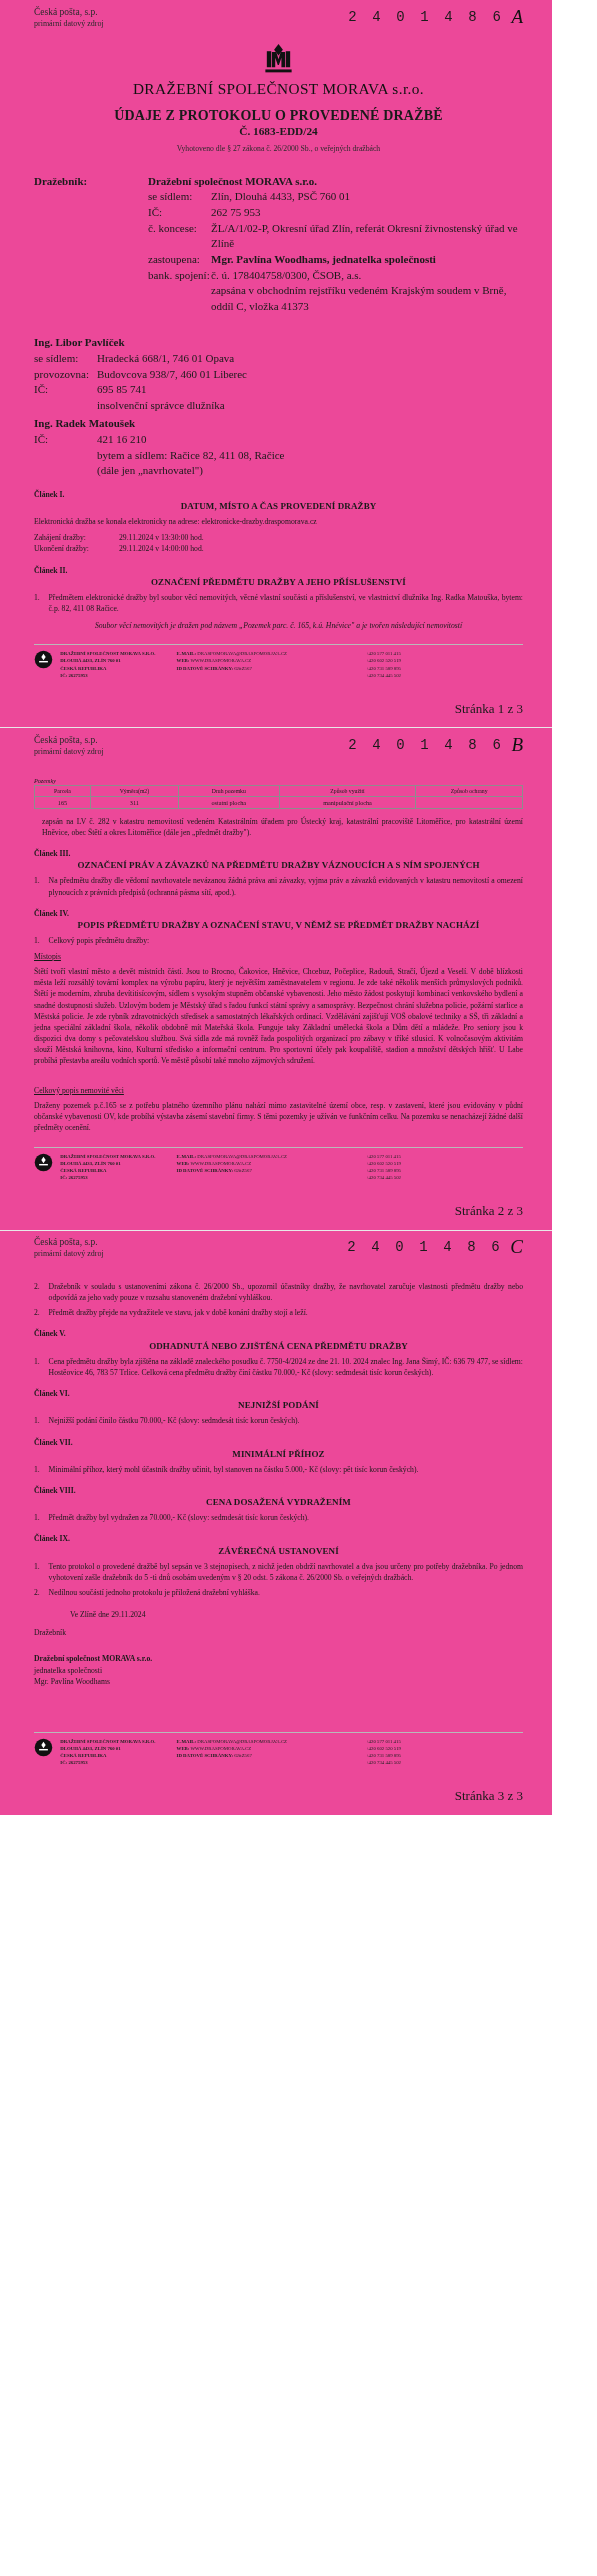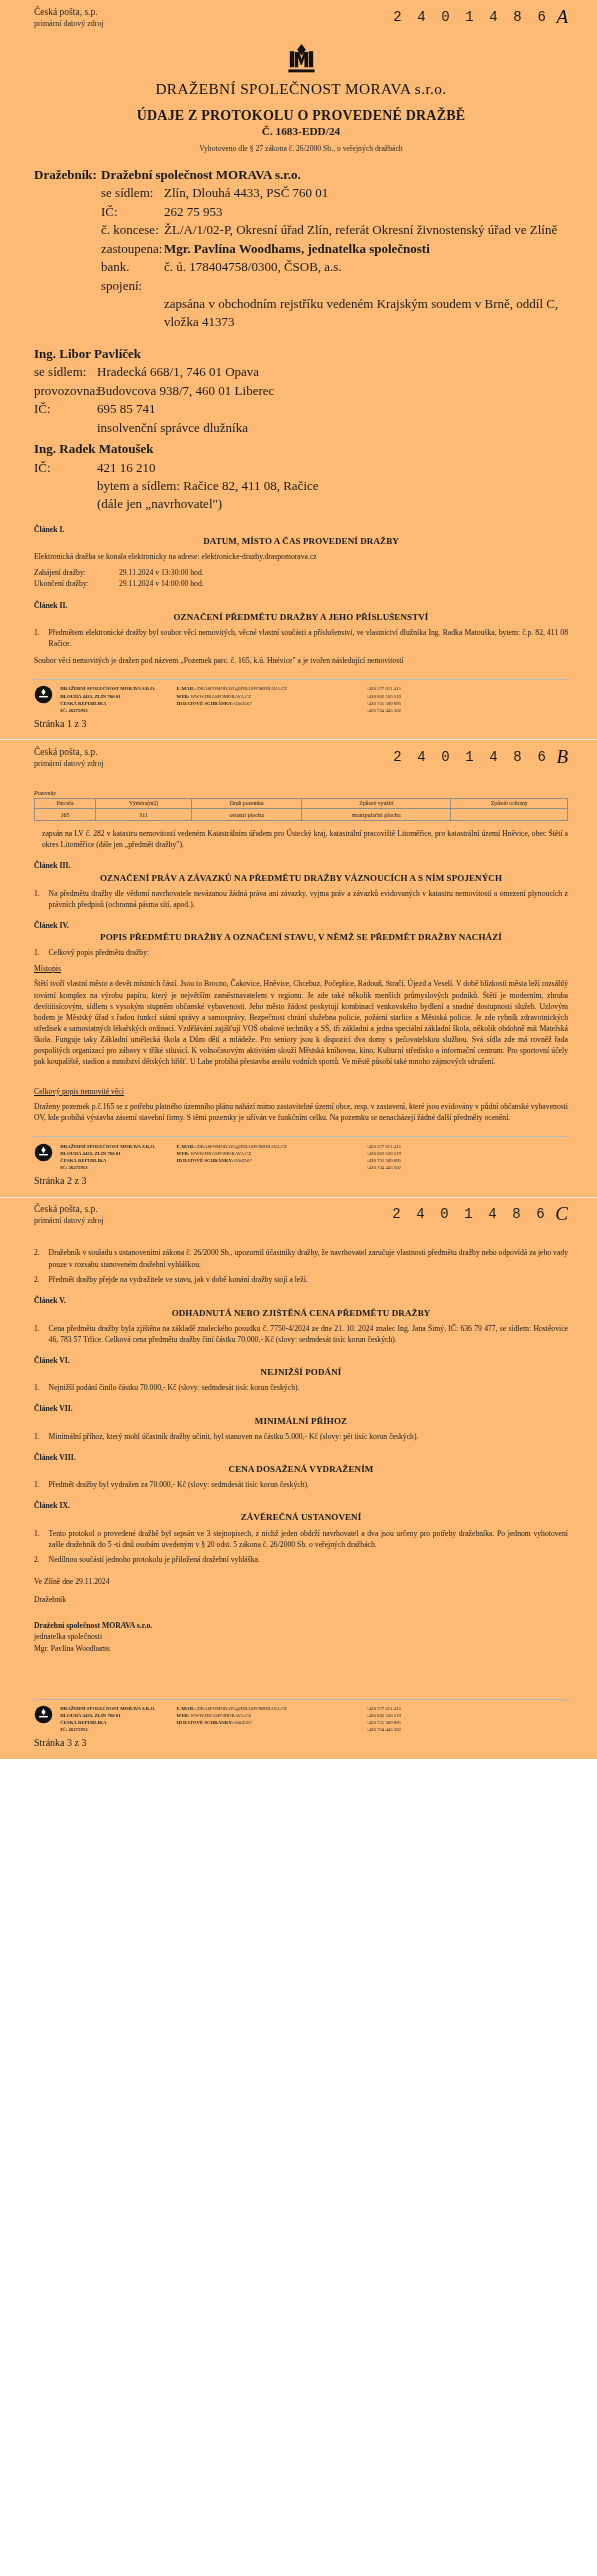--- a/index.html
+++ b/index.html
@@ -5,23 +5,23 @@
   * { box-sizing: border-box; }
   html, body { margin:0; padding:0; }
   body {
     width: 597px;
     background: #ffffff;
     font-family: "Liberation Serif", serif;
     color: #1a1a1a;
   }
   .page {
     position: relative;
-    width: 597px;
+    width: 552px;
     padding: 5.8px 29px 10.2px 34px;
-    background: #fdba74;
+    background: #ec4899;
   }
   .page + .page { border-top: 0.7px solid #e8e8e8; }
 
   
   .stamp-row {
     display: flex;
     justify-content: space-between;
     align-items: flex-start;
     height: 34px;
   }
@@ -74,21 +74,21 @@
     margin-top: 1.5px;
   }
   .doc-note {
     text-align:center;
     font-size: 7.7px;
     margin-top: 6.6px;
     color:#2b2b2b;
   }
 
   
-  .party { display:flex; margin-top: 13px; font-size: 13px; line-height:1.42; }
+  .party { display:flex; margin-top: 21px; font-size: 11px; line-height:1.42;gap:47px; }
   .party-label { width: 67px; font-weight:bold; flex:none; }
   .party-body { flex:1; }
   .party-body .nm { font-weight:bold; }
   .kv { display:flex; }
   .kv .k { width: 63px; flex:none; }
   .kv .v { flex:1; }
 
   
   .art { margin-top: 11px; font-size: 7.7px; }
   .art-no { font-weight:bold; }
@@ -98,21 +98,21 @@
     font-size: 9px;
     margin-top: 2.2px;
     letter-spacing:0.1px;
   }
   .art-body { margin-top: 5.1px; font-size: 7.7px; line-height:1.45; }
   .art-body p { margin: 0 0 4.4px 0; }
   .num-item { display:flex; margin-bottom:4.4px; }
   .num-item .n { width: 14.6px; flex:none; }
   .num-item .t { flex:1; text-align: justify; }
   .plain-p { text-align: justify; }
-  .center-note { text-align:left; margin-top:5.8px; }
+  .center-note { text-align:center; margin-top:5.8px;font-style:italic; }
 
   
   .dates { margin-top:4.4px; font-size:7.7px; line-height:1.5; }
   .dates .row { display:flex; }
   .dates .row .k { width: 85px; flex:none; }
 
   
   table.parcel {
     width: 100%;
     border-collapse: collapse;
@@ -139,25 +139,25 @@
     font-size: 4.8px;
     line-height:1.5;
     color:#222;
   }
   .footer .seal { flex:none; }
   .footer .col { flex: 1; }
   .footer .col.addr { flex: 0 0 109px; font-weight:bold; }
   .footer .col.mid { flex: 0 0 182px; }
   .footer .col.right { flex: 0 0 95px; text-align:left; }
   .footer b { font-weight:bold; }
-  .pagenum { text-align:left; font-size:10px; margin-top:4px; }
+  .pagenum { text-align:right; font-size:13px; margin-top:22px; }
 
   .sig-block { margin-top: 16px; font-size:7.7px; line-height:1.5; }
   .sig-block .b { font-weight:bold; }
-  .date-line { margin-top: 11.7px; font-size:7.7px; }
+  .date-line { margin-top: 11.7px; font-size:7.7px;margin-left:36px; }
   .drazebnik-line { margin-top: 8.8px; font-size:7.7px; }
   .tight { margin-top: 2.9px; }
 </style>
 </head>
 <body>
 
 <div class="page">
 
   <div class="stamp-row">
     <div class="post-stamp">

